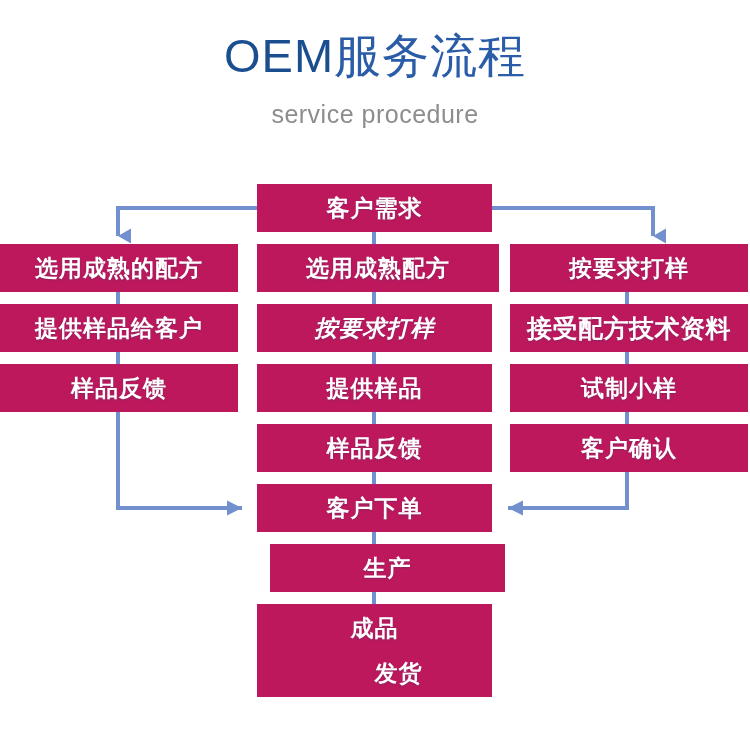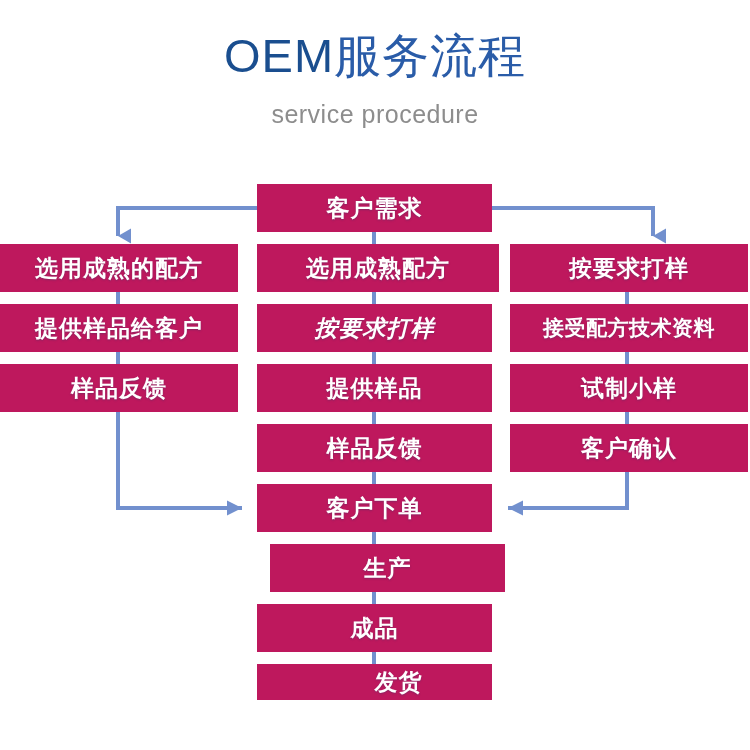--- a/index.html
+++ b/index.html
@@ -62,21 +62,21 @@
     color: #ffffff;
     display: flex;
     align-items: center;
     justify-content: center;
     font-size: 23px;
     font-weight: 700;
     letter-spacing: 1px;
     text-shadow: 0 1px 2px rgba(40,60,110,0.35);
     white-space: nowrap;
   }
-  .node.wide-txt { font-size: 21px; letter-spacing: 0.5px; }
+  .node.wide-txt { font-size: 25px; letter-spacing: 0.5px; }
 </style>
 </head>
 <body>
 
 <div id="stage">
 
   <div class="header">
     <div class="title">
       <span class="t-oem">OEM</span><span class="t-cn">服务流程</span>
     </div>
@@ -162,17 +162,17 @@
 
   <div class="node" style="left:257px; top:484px; width:235px; height:48px;">
     <span>客户下单</span>
   </div>
   <div class="node" style="left:270px; top:544px; width:235px; height:48px;">
     <span>生产</span>
   </div>
   <div class="node" style="left:257px; top:604px; width:235px; height:48px;">
     <span>成品</span>
   </div>
-  <div class="node" style="left:257px; top:664px; width:235px; height:36px;padding-left:48px;">
+  <div class="node" style="left:257px; top:649px; width:235px; height:48px;padding-left:48px;">
     <span>发货</span>
   </div>
 
 </div>
 
 </body></html>

